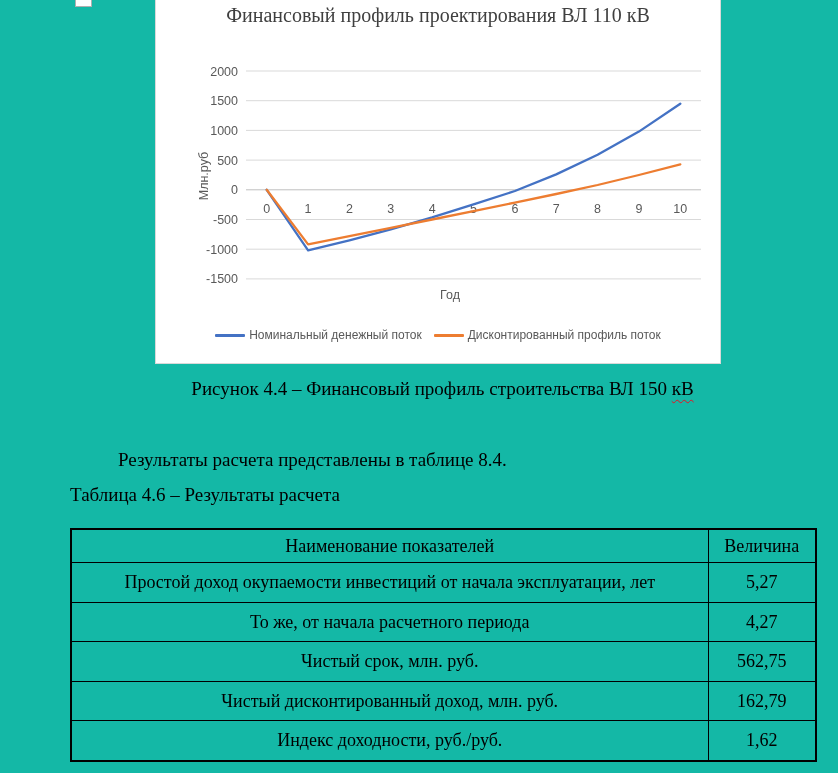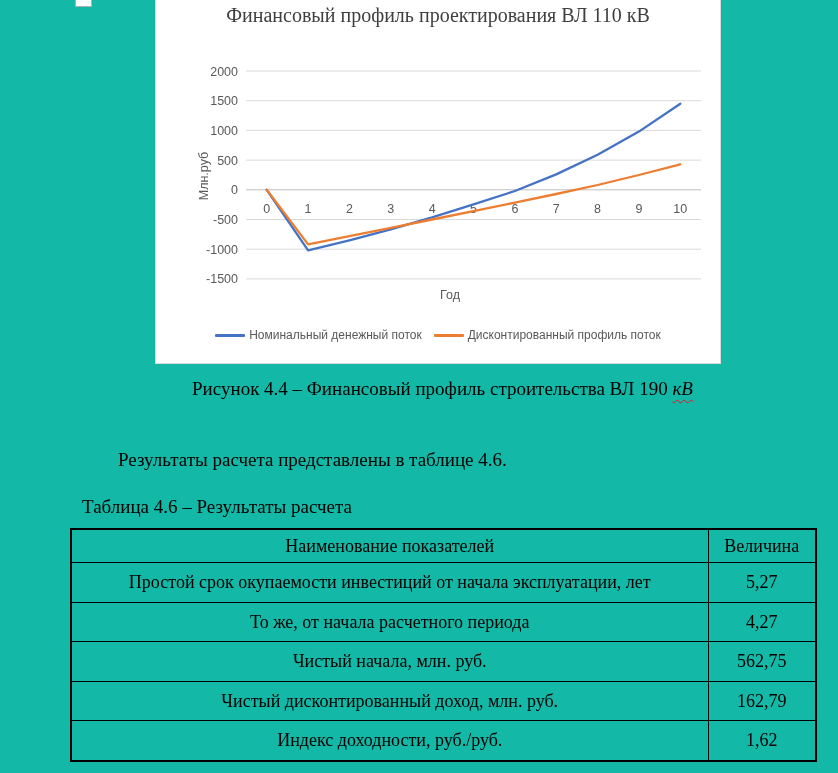--- a/index.html
+++ b/index.html
@@ -23,24 +23,24 @@
   .legend-item{display:flex;align-items:center;}
   .legend-line{display:inline-block;width:30px;height:3px;margin-right:4px;border-radius:1px;}
   .tick-label{font-family:"Liberation Sans",sans-serif;font-size:12.5px;fill:#595959;}
   .axis-title{font-family:"Liberation Sans",sans-serif;font-size:12.5px;fill:#595959;}
 
   
   .fig-caption{position:absolute;left:70px;top:378px;width:745px;text-align:center;
                font-size:19px;}
   .misspelled{text-decoration-line:underline;text-decoration-style:wavy;
               text-decoration-color:#e81123;text-decoration-thickness:1px;
-              text-underline-offset:4px;text-decoration-skip-ink:none;font-style:italic;}
+              text-underline-offset:4px;text-decoration-skip-ink:none;}
   .body-para{position:absolute;left:70px;top:449px;width:745px;font-size:19px;
              text-indent:48px;margin:0;}
-  .table-label{position:absolute;left:70px;top:484px;width:745px;font-size:19px;margin:12px;}
+  .table-label{position:absolute;left:70px;top:484px;width:745px;font-size:19px;margin:0;}
 
   
   table.results{position:absolute;left:70px;top:528px;width:745px;height:234px;
                 border-collapse:collapse;border:2px solid #000;font-size:18px;
                 table-layout:fixed;}
   table.results th,table.results td{border:1px solid #000;text-align:center;
                 vertical-align:middle;font-weight:normal;padding:2px 12px;line-height:1.15;}
   table.results th{height:28px;}
   table.results td{height:31px;}
   col.c-name{width:637px;} col.c-val{width:108px;}
@@ -93,49 +93,49 @@
           <span>Номинальный денежный поток</span>
         </span>
         <span class="legend-item">
           <span class="legend-line" style="background: rgb(237, 125, 49);"></span>
           <span>Дисконтированный профиль поток</span>
         </span>
       </div>
   </figure>
 
   <div class="fig-caption">
-    <span>Рисунок 4.4 – Финансовый профиль строительства ВЛ 190 </span><span class="misspelled">кВ</span>
+    <span>Рисунок 4.4 – Финансовый профиль строительства ВЛ 150 </span><span class="misspelled">кВ</span>
   </div>
 
-  <p class="body-para">Результаты расчета представлены в таблице 4.6.</p>
+  <p class="body-para">Результаты расчета представлены в таблице 8.4.</p>
 
   <p class="table-label">Таблица 4.6 – Результаты расчета</p>
 
   <table class="results">
     <colgroup>
         <col class="c-name">
         <col class="c-val">
       </colgroup>
     <thead>
       <tr>
         <th>Наименование показателей</th>
         <th>Величина</th>
       </tr>
     </thead>
     <tbody id="results-tbody">
         <tr>
-          <td>Простой срок окупаемости инвестиций от начала эксплуатации, лет</td>
+          <td>Простой доход окупаемости инвестиций от начала эксплуатации, лет</td>
           <td>5,27</td>
         </tr>
         <tr>
           <td>То же, от начала расчетного периода</td>
           <td>4,27</td>
         </tr>
         <tr>
-          <td>Чистый начала, млн. руб.</td>
+          <td>Чистый срок, млн. руб.</td>
           <td>562,75</td>
         </tr>
         <tr>
           <td>Чистый дисконтированный доход, млн. руб.</td>
           <td>162,79</td>
         </tr>
         <tr>
           <td>Индекс доходности, руб./руб.</td>
           <td>1,62</td>
         </tr>

